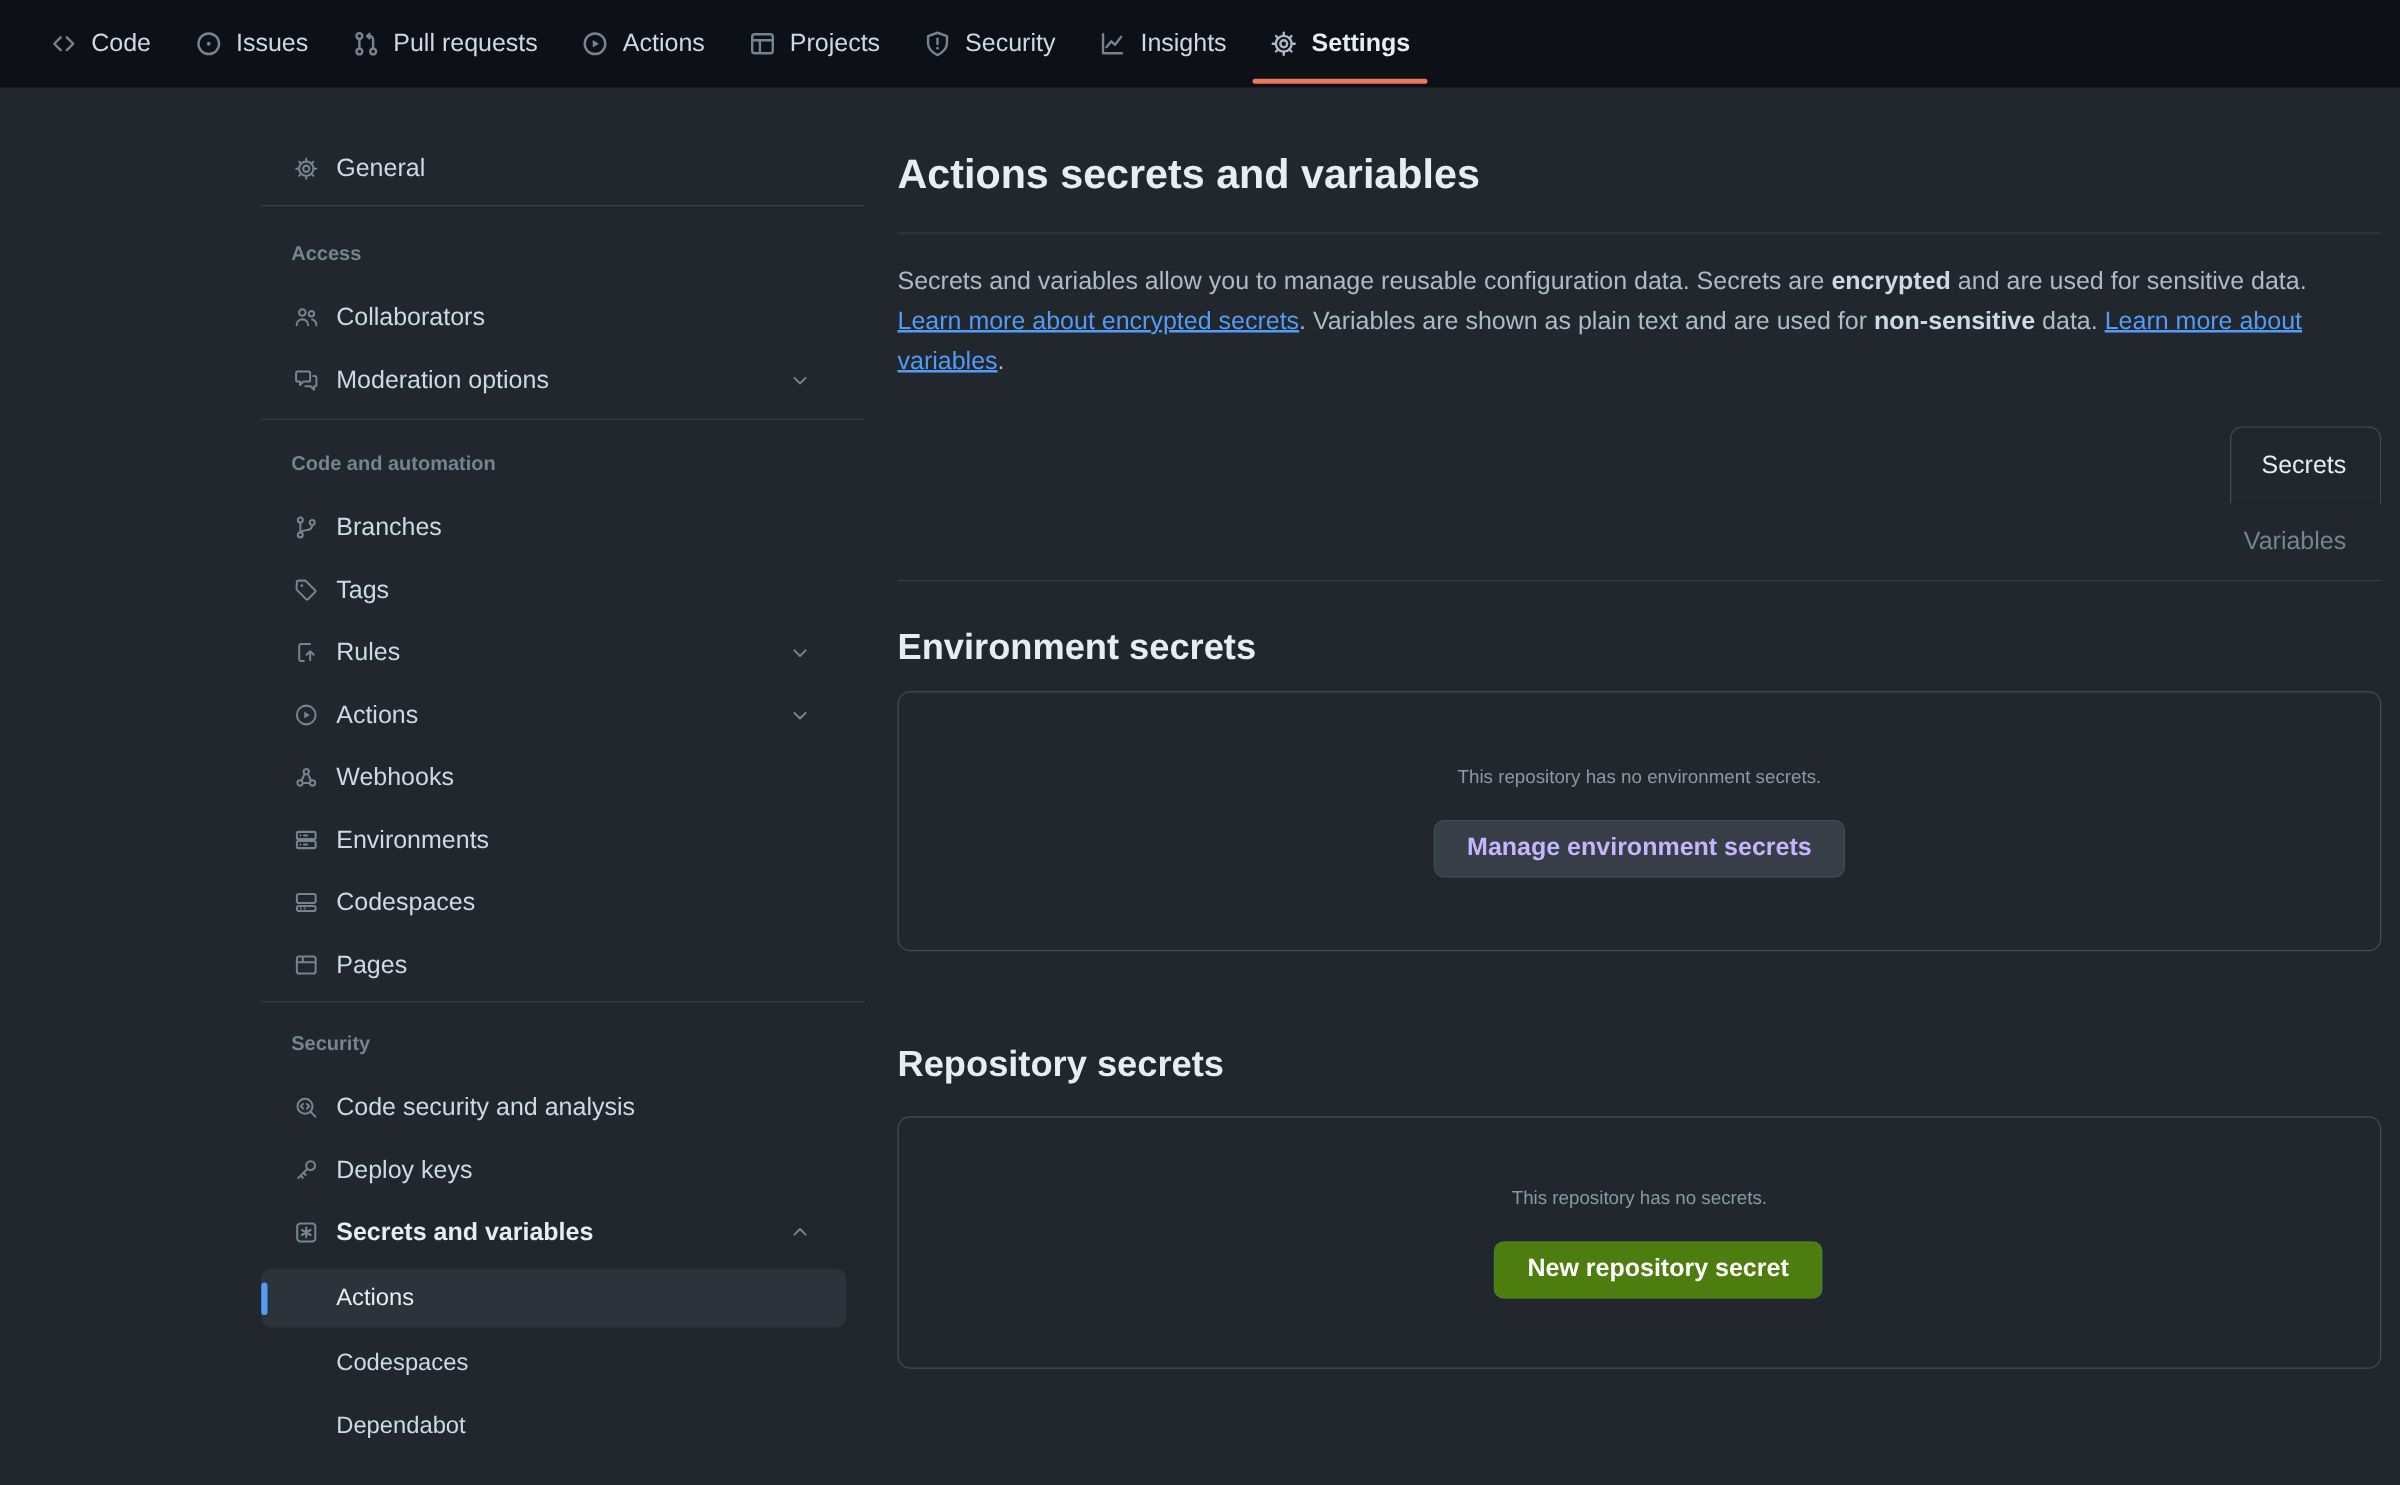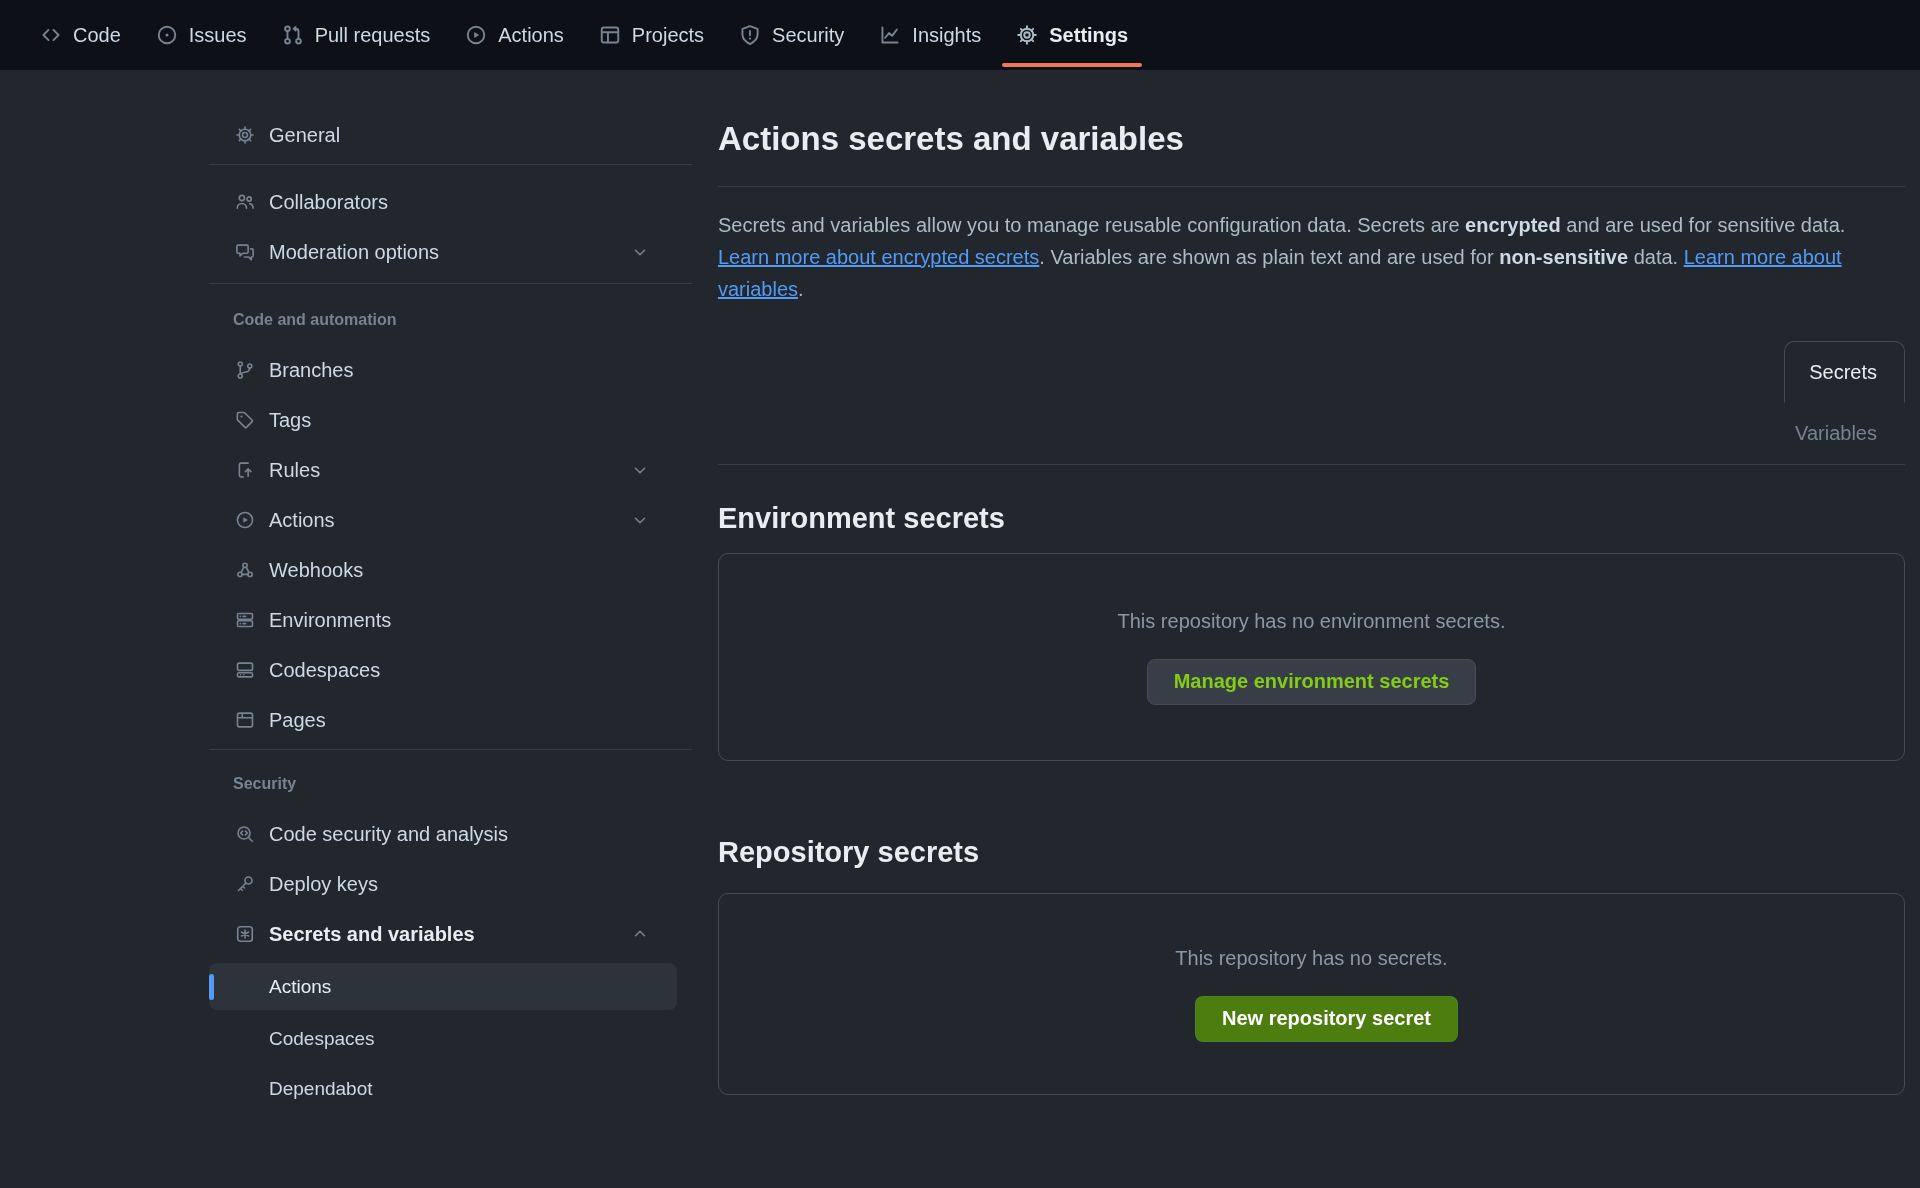--- a/index.html
+++ b/index.html
@@ -82,26 +82,26 @@
   .tab.inactive { padding:0 28px; color:#768390; }
 
   .section-heading { margin-top:36px; font-size:29px; font-weight:700; color:#e6edf3; line-height:35px; }
   .section-heading.repo { margin-top:74px; }
   .blankslate-box {
     margin-top:17px; height:208px; width:1187px;
     border:1px solid #444c56; border-radius:10px;
     display:flex; flex-direction:column; align-items:center; justify-content:center; gap:26px;
   }
   .blankslate-box.repo { margin-top:23px; height:202px; }
-  .empty-text { font-size:20px; color:#8b98a5; }
+  .empty-text { font-size:15px; color:#8b98a5; }
   .btn {
     font-size:20px; font-weight:600; height:46px; padding:0 26px;
     border-radius:8px; display:flex; align-items:center; cursor:pointer;
   }
-  .btn-gray { background:#373e47; border:1px solid #444c56; color:#84cc16; }
+  .btn-gray { background:#373e47; border:1px solid #444c56; color:#c4b5fd; }
   .btn-green { background:#4d7c0f; border:1px solid rgba(70,149,74,.4); color:#ffffff;margin-left:30px; }
 </style>
 </head>
 <body>
 
 <nav class="header">
 
   <div class="nav-item">
     <span>
       <svg width="22" height="22" viewBox="0 0 16 16" fill="none" stroke="#768390" stroke-width="1.4" stroke-linecap="round" stroke-linejoin="round">
@@ -195,20 +195,21 @@
         <circle cx="8" cy="8" r="2"></circle>
           <circle cx="8" cy="8" r="4.6"></circle>
         <path d="M8 1.6v1.8M8 12.6v1.8M1.6 8h1.8M12.6 8h1.8M3.5 3.5l1.3 1.3M11.2 11.2l1.3 1.3M12.5 3.5l-1.3 1.3M4.8 11.2l-1.3 1.3"></path>
       </svg>
     </span>
     <span>General</span>
   </div>
 
   <hr class="side-divider" style="margin-top:4px">
 
+  <div class="side-header" style="margin-top:26px">Access</div>
 
   <div class="side-item" style="margin-top:16px">
     <span>
       <svg width="20" height="20" viewBox="0 0 16 16" fill="none" stroke="#768390" stroke-width="1.3" stroke-linecap="round">
         <circle cx="5.5" cy="4.8" r="2.1"></circle>
         <path d="M1.8 13c0-2.3 1.6-3.8 3.7-3.8 2.1 0 3.7 1.5 3.7 3.8"></path>
         <circle cx="11.3" cy="5.6" r="1.7"></circle>
           <path d="M11.8 9.3c1.7.4 2.6 1.7 2.7 3.7"></path>
       </svg>
     </span>

